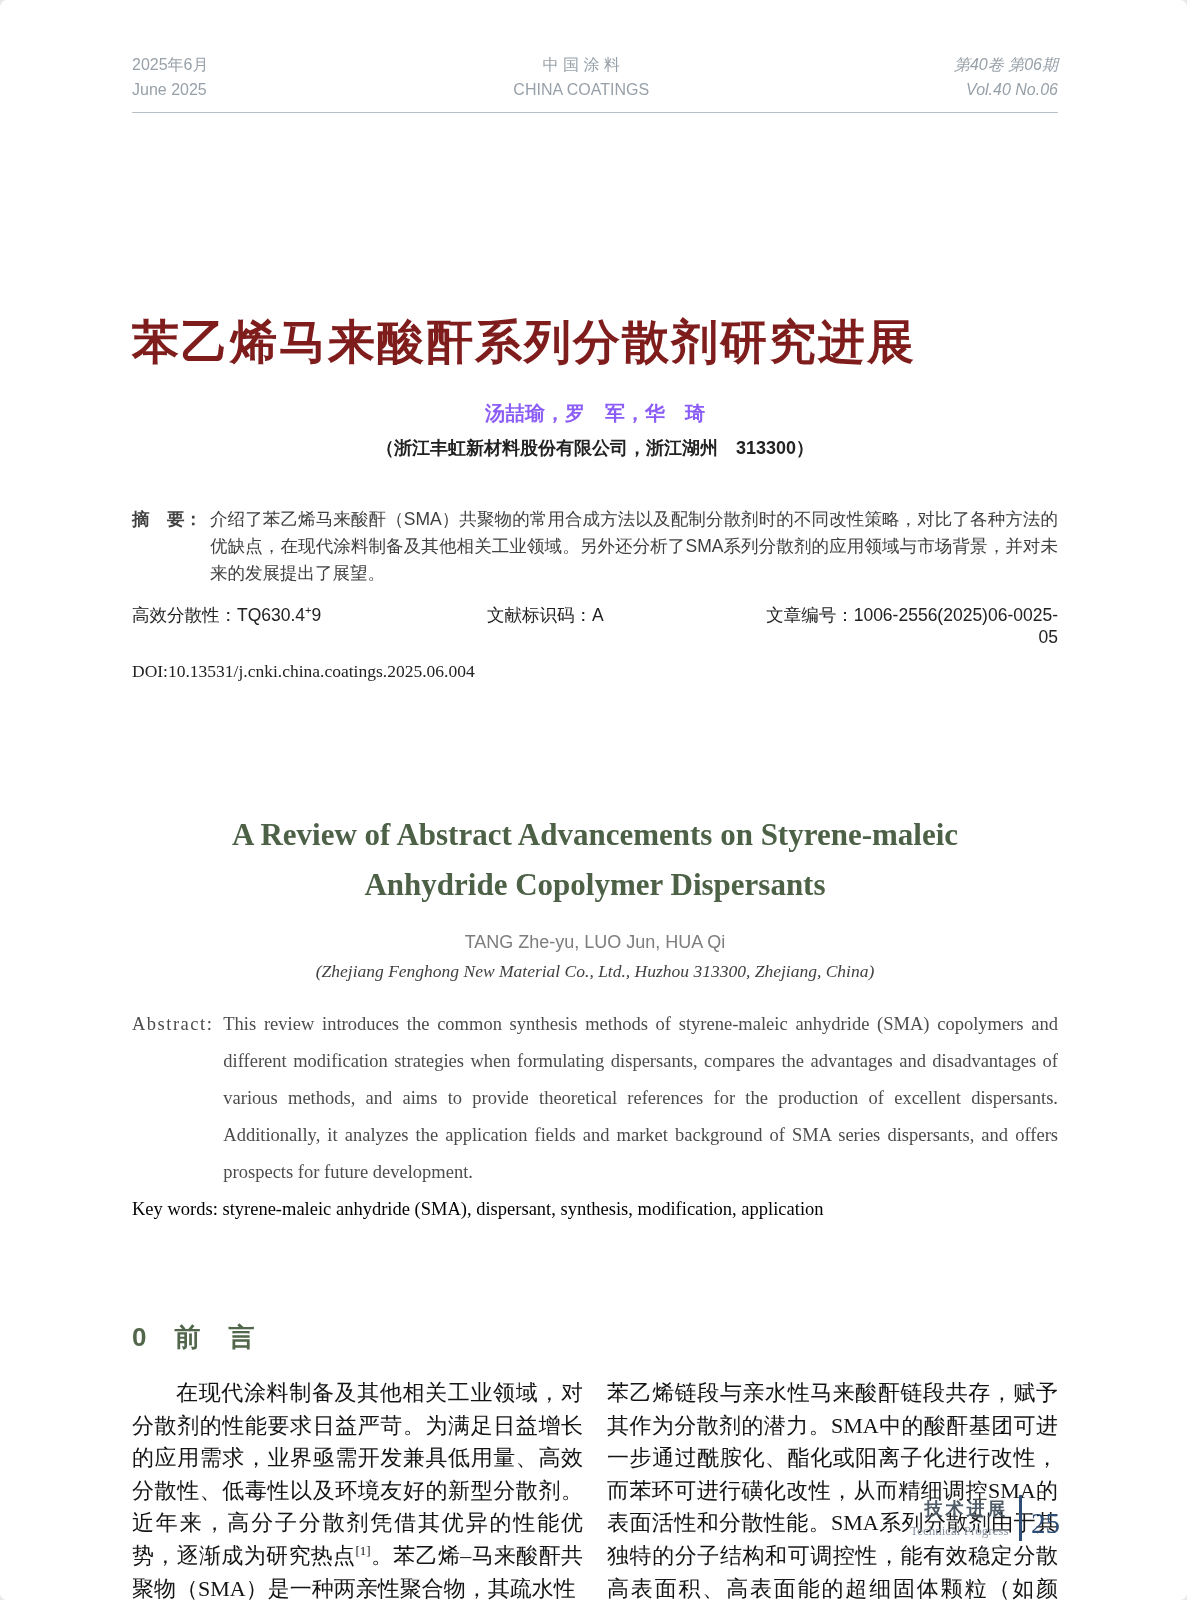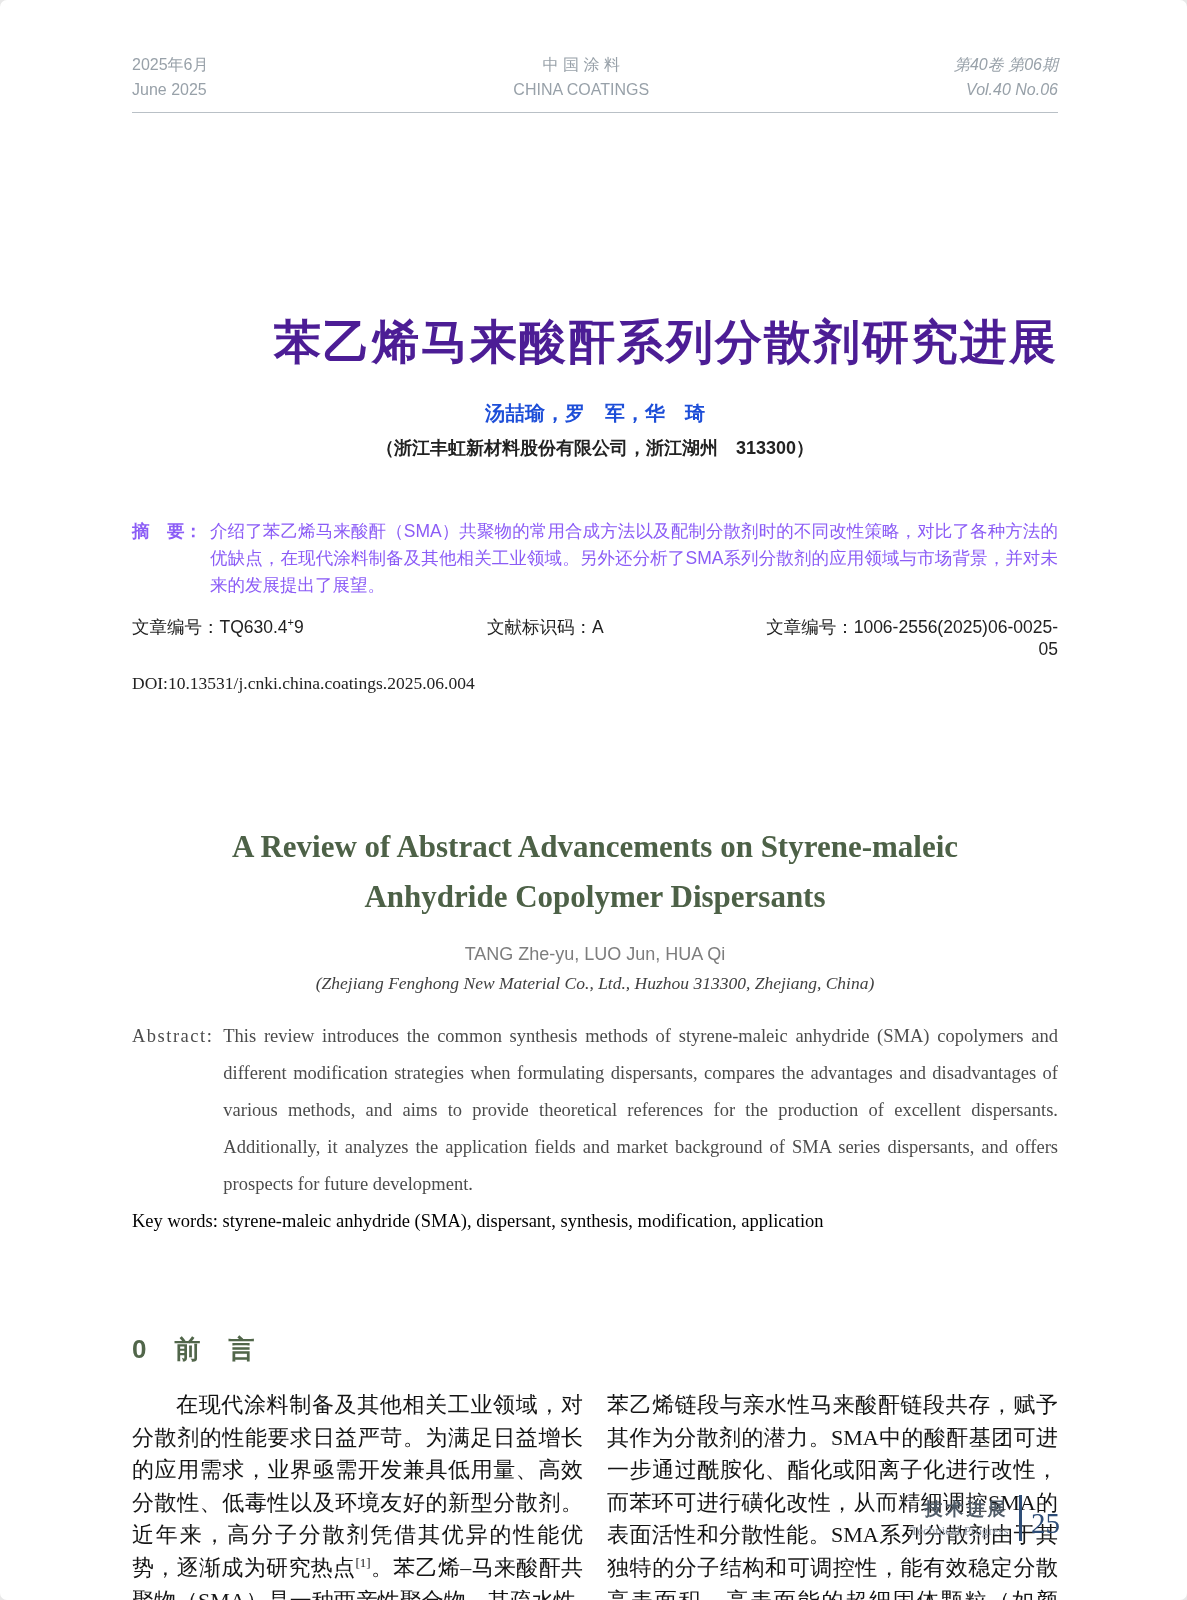--- a/index.html
+++ b/index.html
@@ -23,39 +23,39 @@
     color:#98a1a9;font-size:16px;line-height:25px;
   }
   .jheader .col{white-space:nowrap;}
   .jheader .c-left{text-align:left;}
   .jheader .c-center{text-align:center;}
   .jheader .c-right{text-align:right;font-style:italic;}
 
   
   .title-cn{
     margin-top:198px;
-    text-align:right;
+    text-align:left;
     font-size:47px;font-weight:bold;
-    color:#4c1d95;letter-spacing:2px;
+    color:#7f1d1d;letter-spacing:2px;
   }
   .authors-cn{
     margin-top:26px;text-align:center;
-    font-size:20px;font-weight:bold;color:#1d4ed8;
+    font-size:20px;font-weight:bold;color:#8b5cf6;
   }
   .affil-cn{
     margin-top:9px;text-align:center;
     font-size:18px;font-weight:600;color:#222;
   }
 
   
   .hang{display:flex;align-items:flex-start;}
   .hang .lbl{white-space:nowrap;font-weight:600;}
   .hang .txt{flex:1;text-align:justify;}
   .abstract-cn{
-    margin-top:58px;font-size:17.5px;line-height:27px;color:#8b5cf6;
+    margin-top:46px;font-size:17.5px;line-height:27px;color:#404040;
   }
   .abstract-cn .lbl{margin-right:8px;}
   .keywords-cn{
     margin-top:12px;font-size:17.5px;line-height:26px;color:#222;
   }
   .meta-row{
     margin-top:16px;display:flex;font-size:17.5px;color:#222;
   }
   .meta-row .m1{width:355px;}
   .meta-row .m2{width:260px;}
@@ -148,21 +148,21 @@
     <div class="authors-cn">汤喆瑜，罗　军，华　琦</div>
     <div class="affil-cn">（浙江丰虹新材料股份有限公司，浙江湖州　313300）</div>
 
     <div class="abstract-cn hang">
       <span class="lbl">摘　要：</span>
       <span class="txt">介绍了苯乙烯马来酸酐（SMA）共聚物的常用合成方法以及配制分散剂时的不同改性策略，对比了各种方法的优缺点，在现代涂料制备及其他相关工业领域。另外还分析了SMA系列分散剂的应用领域与市场背景，并对未来的发展提出了展望。</span>
     </div>
 
 
     <div class="meta-row">
-      <span class="m1"><span>文章编号：TQ630.4</span><sup>+</sup><span>9</span></span>
+      <span class="m1"><span>高效分散性：TQ630.4</span><sup>+</sup><span>9</span></span>
       <span class="m2">文献标识码：A</span>
       <span class="m3">文章编号：1006-2556(2025)06-0025-05</span>
     </div>
 
     <div class="doi">DOI:10.13531/j.cnki.china.coatings.2025.06.004</div>
 
     <div class="title-en">
       <div>A Review of Abstract Advancements on Styrene-maleic</div>
       <div>Anhydride Copolymer Dispersants</div>
     </div>

